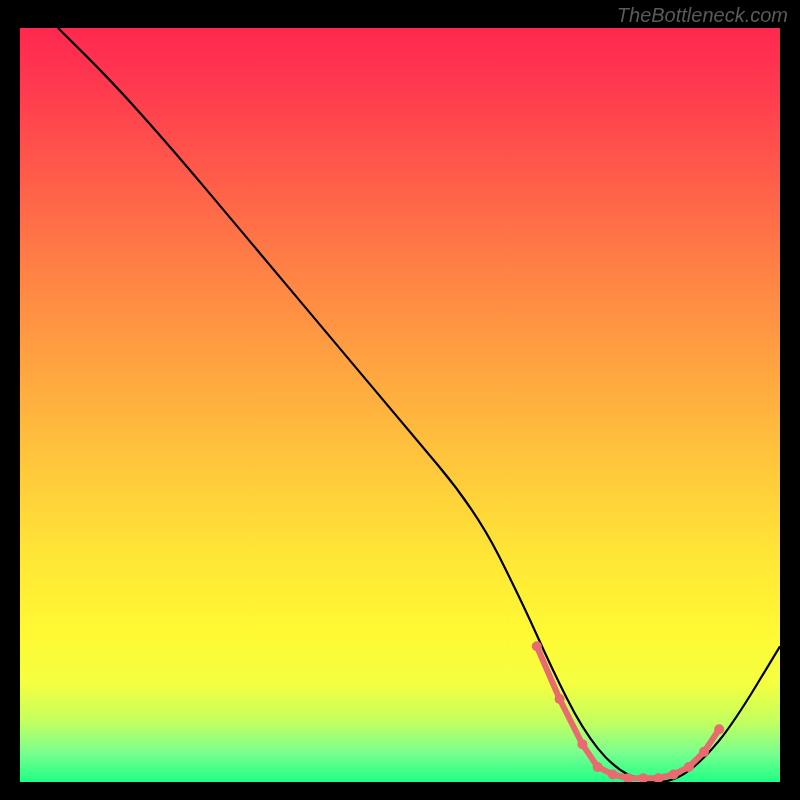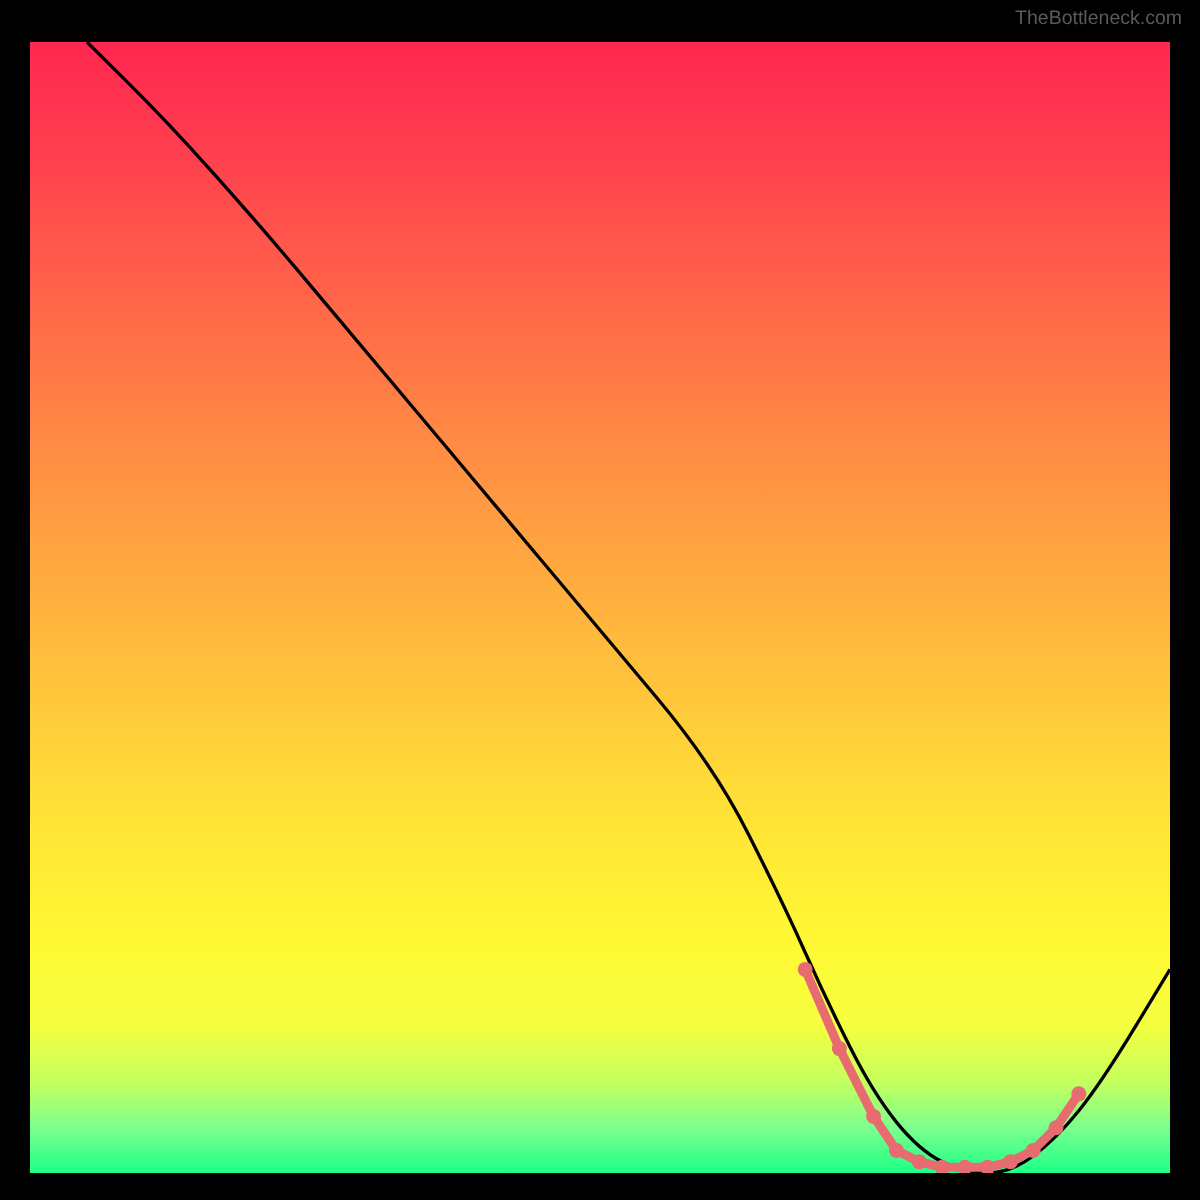--- a/index.html
+++ b/index.html
@@ -8,23 +8,24 @@
     height: 800px;
     background: #000000;
     position: relative;
     font-family: Arial, sans-serif;
   }
   .watermark {
     position: absolute;
     top: 4px;
     right: 12px;
     color: #5a5a5a;
-    font-size: 13px;
+    font-size: 20px;
     font-weight: normal;
     z-index: 10;
+    font-style: italic;
   }
   .plot-area {
     position: absolute;
     top: 28px;
     left: 20px;
     width: 760px;
     height: 754px;
   }
   .gradient-bg {
     position: absolute;

